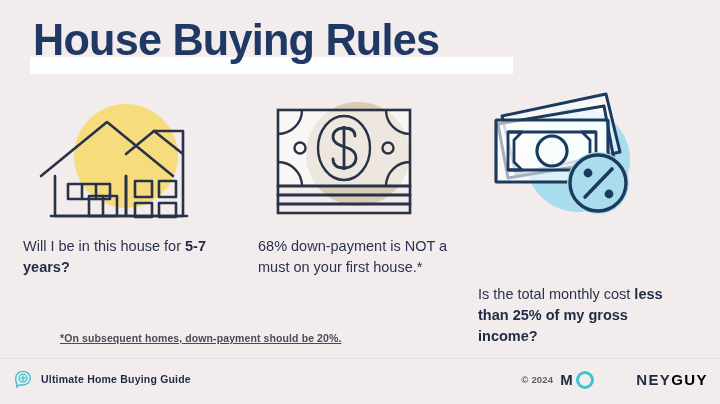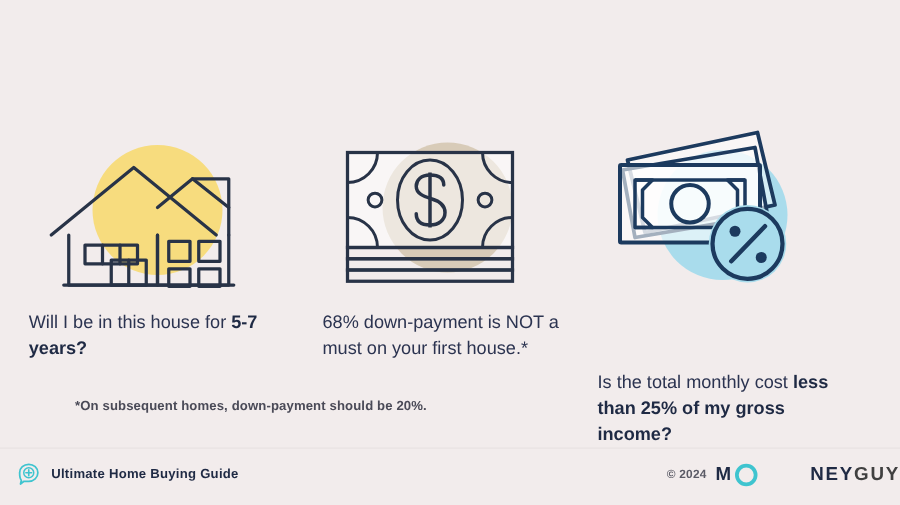--- a/index.html
+++ b/index.html
@@ -22,83 +22,88 @@
     font-size:45px;line-height:52px;
     font-weight:700;letter-spacing:-0.8px;
     color:#1f3864;
     font-family:"Liberation Sans", sans-serif;
     transform:scaleX(0.96);transform-origin:left top;
     white-space:nowrap;
   }
 
   
   .cols{position:absolute;left:0;top:88px;width:720px;height:220px;}
-  .col{position:absolute;top:12px;width:225px;}
+  .col{position:absolute;top:0;width:225px;}
   .col-1{left:23px;}
   .col-2{left:258px;}
   .col-3{left:478px;}
 
   .icon-box{position:relative;width:200px;height:140px;}
   .icon-svg{position:absolute;left:0;top:0;}
 
   .caption{
     position:absolute;top:148px;left:0;width:215px;
     font-size:14.5px;line-height:21px;
     color:#2b3350;font-weight:400;
   }
   .col-3 .caption{width:210px;margin-top:48px;}
   .caption b{font-weight:700;color:#1f2a44;}
 
   
   .footnote{
-    position:absolute;left:60px;top:318px;
+    position:absolute;left:60px;top:331px;
     font-size:10.5px;line-height:15px;
     font-weight:700;color:#4a4a57;
     letter-spacing:0.1px;
+    text-decoration:underline;
   }
 
   
   .footer{
     position:absolute;left:0;top:358px;width:720px;height:46px;
   }
   .footer-divider{
     position:absolute;left:0;top:0;width:720px;height:1px;
     background:rgba(0,0,0,0.04);
   }
   .footer-left{
     position:absolute;left:14px;top:12px;
     display:flex;align-items:center;gap:9px;
   }
   .footer-label{
     font-size:10.5px;font-weight:700;color:#1f2a44;letter-spacing:0.2px;
   }
   .footer-right{
-    position:absolute;right:0;top:12px;
+    position:absolute;right:12px;top:12px;
     display:flex;align-items:center;gap:7px;
   }
   .copy{
     font-size:9.5px;font-weight:700;color:#5b5b66;letter-spacing:0.2px;
   }
   .brand{display:flex;align-items:center;}
   .brand span{
     font-size:15px;font-weight:700;letter-spacing:1.4px;
   }
   .brand .b-m{color:#1f2a44;}
   .brand .b-ney{color:#1f2a44;margin-left:40px;}
-  .brand .b-guy{color:#404040;}
+  .brand .b-guy{color:#000000;}
   .brand .b-o{
     display:inline-block;width:12px;height:12px;border-radius:50%;
     border:3px solid #3fc4cf;margin:0 2px;position:relative;top:1px;
   }
 </style>
 </head>
 <body>
 
 <div class="canvas">
 
+  <div class="title-wrap">
+    <div class="title-band"></div>
+    <div class="title-text">House Buying Rules</div>
+  </div>
 
   <div class="cols">
 
     <div class="col col-1">
       <div class="icon-box">
         <svg class="icon-svg" width="200" height="140" viewBox="0 0 200 140">
           <circle cx="103" cy="68" r="52" fill="#f7dc7e"></circle>
           <g fill="none" stroke="#283347" stroke-width="2.6" stroke-linecap="round" stroke-linejoin="round">
 
             <path d="M18 88 L84 34 L150 88"></path>

